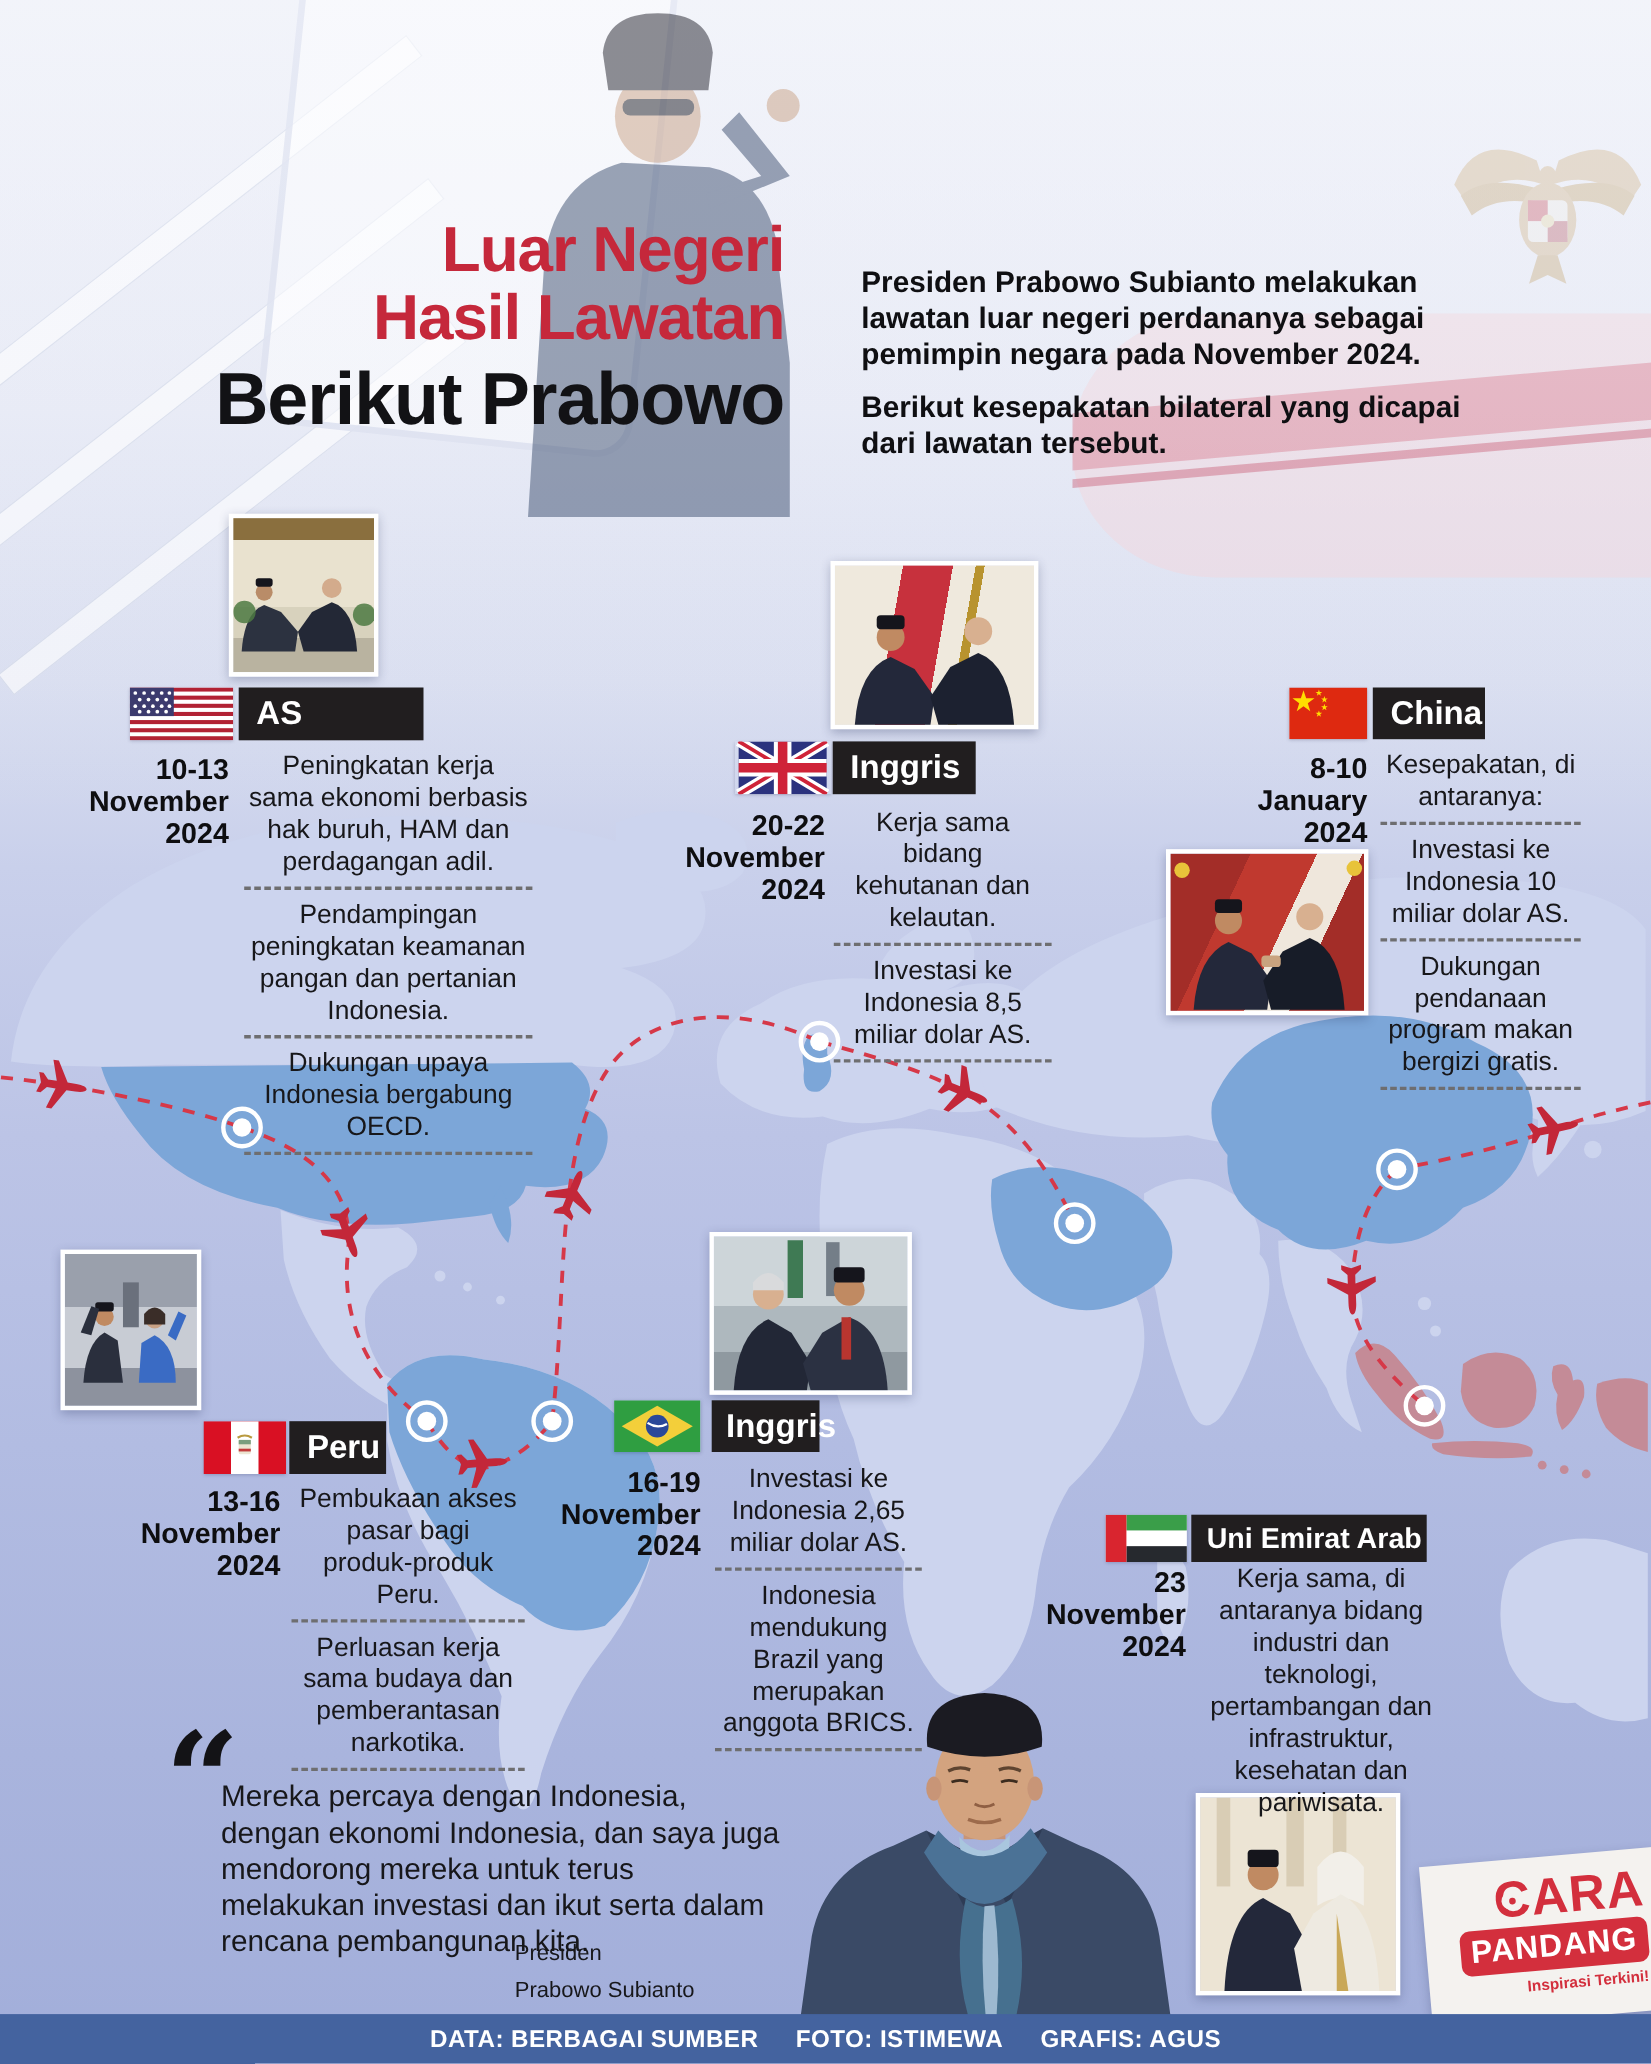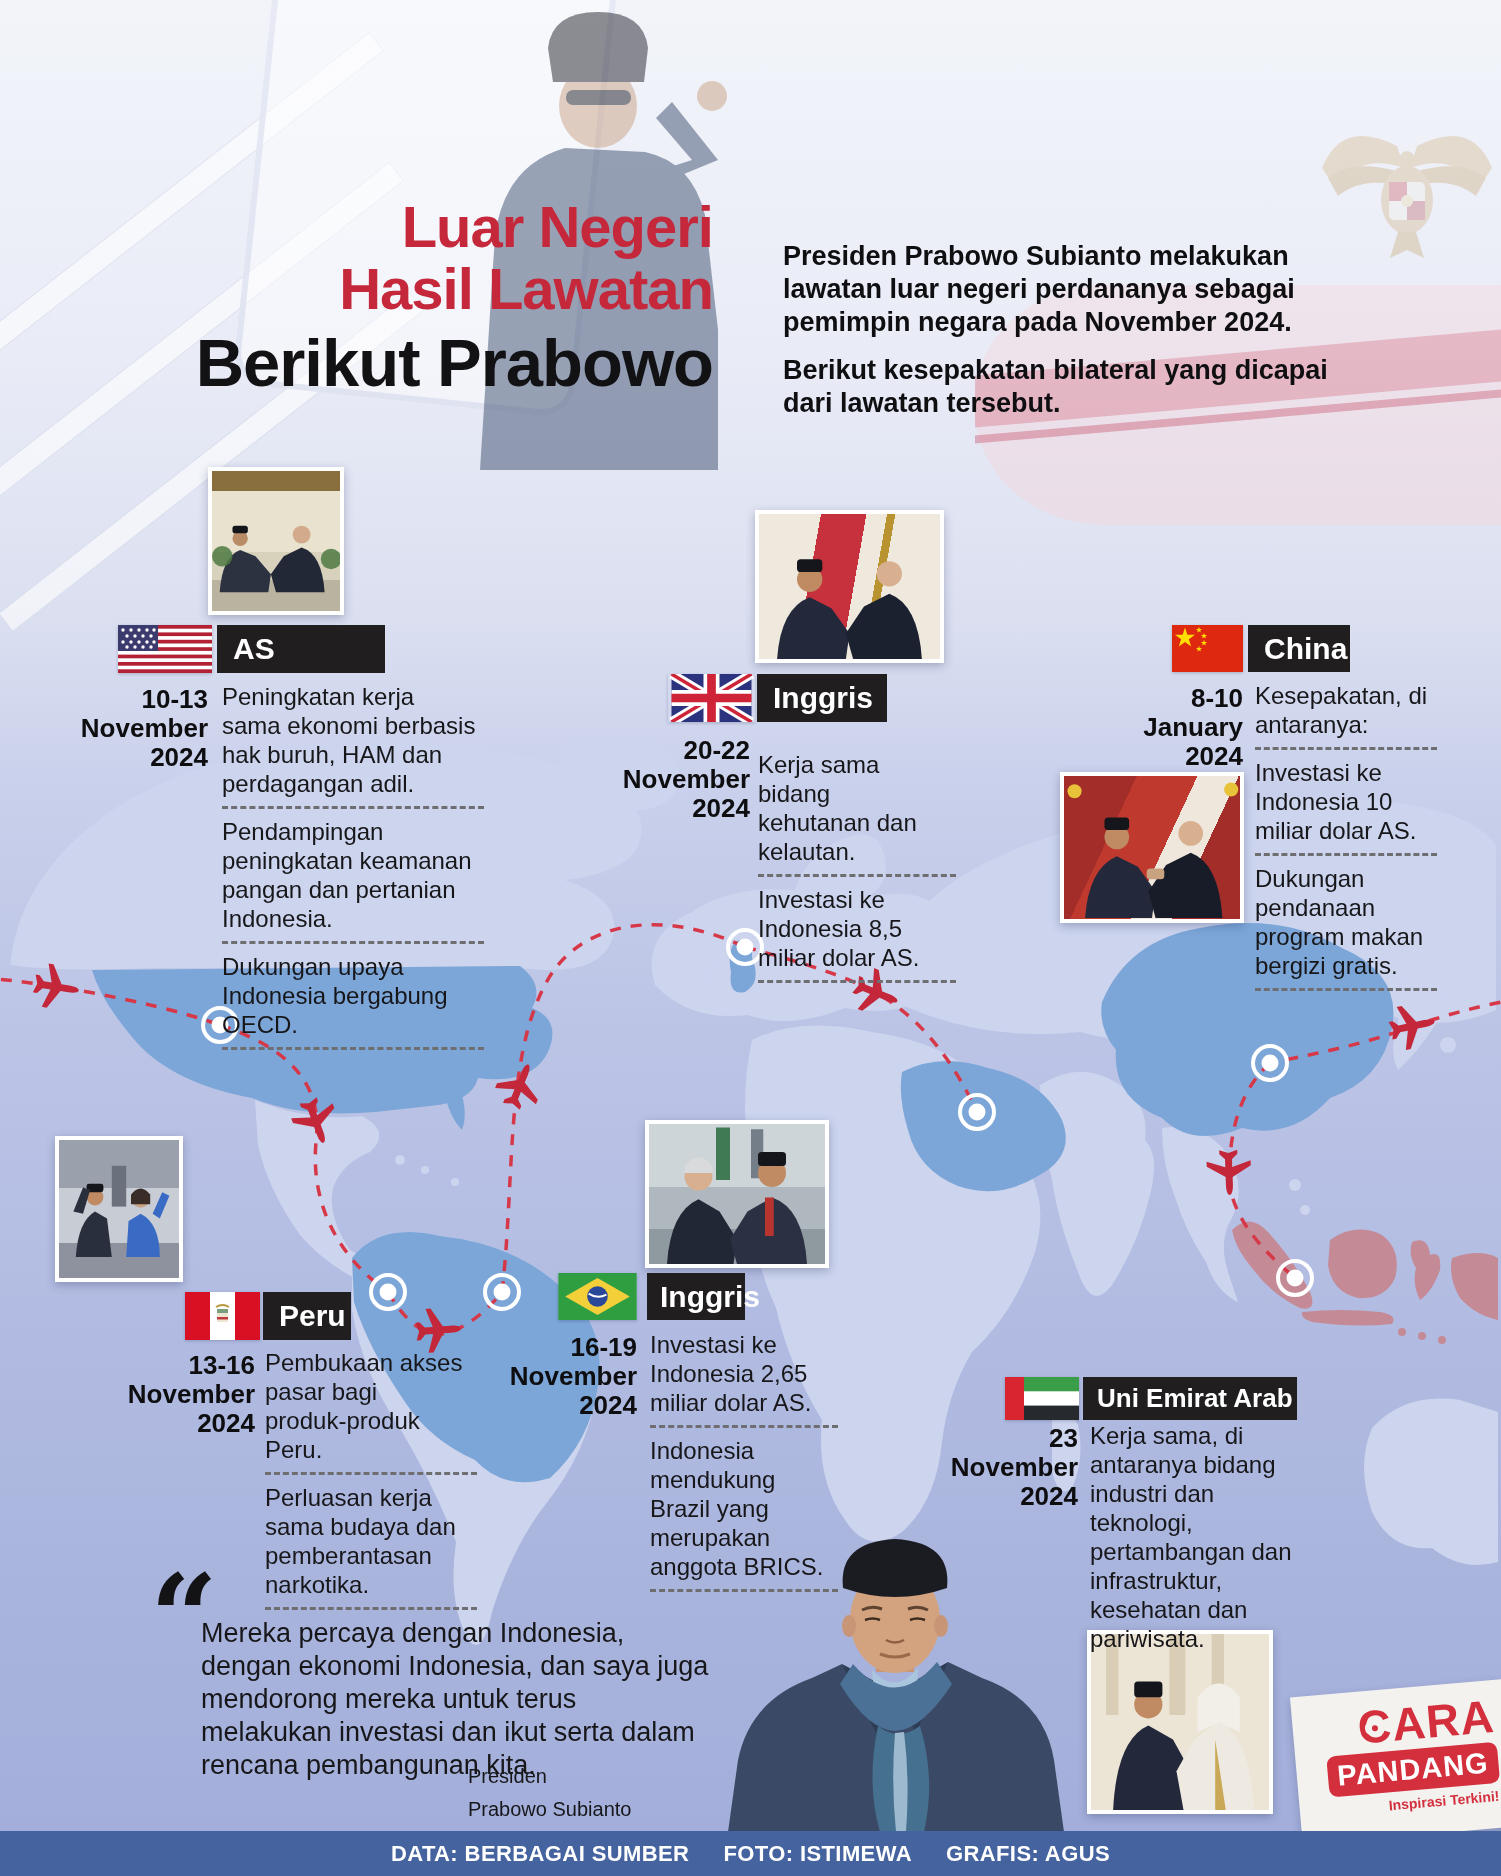--- a/index.html
+++ b/index.html
@@ -13,21 +13,21 @@
   .door{position:absolute;left:255px;top:-60px;width:330px;height:450px;background:rgba(255,255,255,.5);
     border:6px solid rgba(214,219,236,.8);border-radius:34px;transform:rotate(6deg);}
   .fuselage{position:absolute;left:975px;top:285px;width:560px;height:240px;background:rgba(240,213,221,.55);
     border-radius:130px 0 0 130px/115px 0 0 115px;}
   .stripe{position:absolute;left:975px;top:352px;width:540px;height:52px;background:rgba(216,121,142,.5);transform:skewY(-5deg);}
   .stripe2{position:absolute;left:975px;top:412px;width:540px;height:8px;background:rgba(198,78,104,.45);transform:skewY(-5deg);}
   .wash{position:absolute;inset:0;background:linear-gradient(180deg,rgba(250,251,254,.35),rgba(244,246,251,.12) 55%,rgba(238,241,248,0));}
   .clabel{position:absolute;background:#211e1f;color:#fff;font-weight:700;font-size:30px;
     display:flex;align-items:center;padding-left:16px;box-sizing:border-box;z-index:6;}
   .date{position:absolute;font-weight:700;font-size:26px;line-height:29px;color:#0e0e10;text-align:right;white-space:pre-line;z-index:6;}
-  .bullets{position:absolute;font-size:24px;line-height:29px;color:#17171a;z-index:6;}
+  .bullets{position:absolute;font-size:24px;line-height:29px;color:#17171a;z-index:6;text-align:center;}
   .bullet{white-space:pre-line;}
   .sep{border-top:3px dashed #6e6e70;margin:8px 0;}
   .flagbox{position:absolute;z-index:6;box-shadow:0 1px 3px rgba(30,40,80,.25);}
   .photo{position:absolute;border:4px solid #fff;box-shadow:0 3px 9px rgba(35,45,90,.3);box-sizing:border-box;overflow:hidden;z-index:5;}
   .photo svg{position:absolute;inset:0;width:100%;height:100%;}
   
   .titleblock{position:absolute;left:95px;top:196px;width:618px;text-align:right;z-index:7;}
   .t-red{font-size:58px;line-height:62px;font-weight:700;color:#c5283b;letter-spacing:-1px;}
   .t-black{font-size:67px;line-height:70px;font-weight:700;color:#121215;letter-spacing:-1px;margin-top:8px;}
   .intro{position:absolute;left:783px;top:240px;width:640px;z-index:7;color:#0f0f12;
@@ -287,21 +287,21 @@
       <path d="M0,0 L60,36 M60,0 L0,36" stroke="#fff" stroke-width="7"></path>
       <path d="M0,0 L60,36 M60,0 L0,36" stroke="#cf2338" stroke-width="2.6"></path>
       <path d="M30,0 V36 M0,18 H60" stroke="#fff" stroke-width="12"></path>
       <path d="M30,0 V36 M0,18 H60" stroke="#cf2338" stroke-width="6.5"></path>
     </svg>
   </div>
   <div class="clabel" style="left:757px;top:674px;width:130px;height:48px;">Inggris</div>
   <div class="date" style="left:620px;top:736px;width:130px;">20-22
 November
 2024</div>
-  <div class="bullets" style="left:758px;top:733px;width:198px;margin-top:17px;">
+  <div class="bullets" style="left:758px;top:733px;width:198px;">
     <div class="bullet">Kerja sama
 bidang
 kehutanan dan
 kelautan.</div>
     <div class="sep"></div>
     <div class="bullet">Investasi ke
 Indonesia 8,5
 miliar dolar AS.</div>
     <div class="sep"></div>
   </div>

